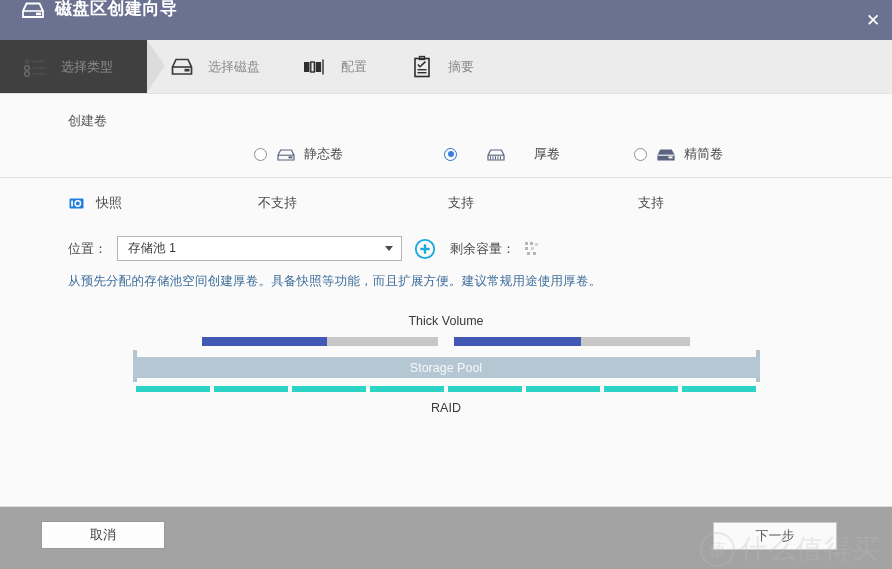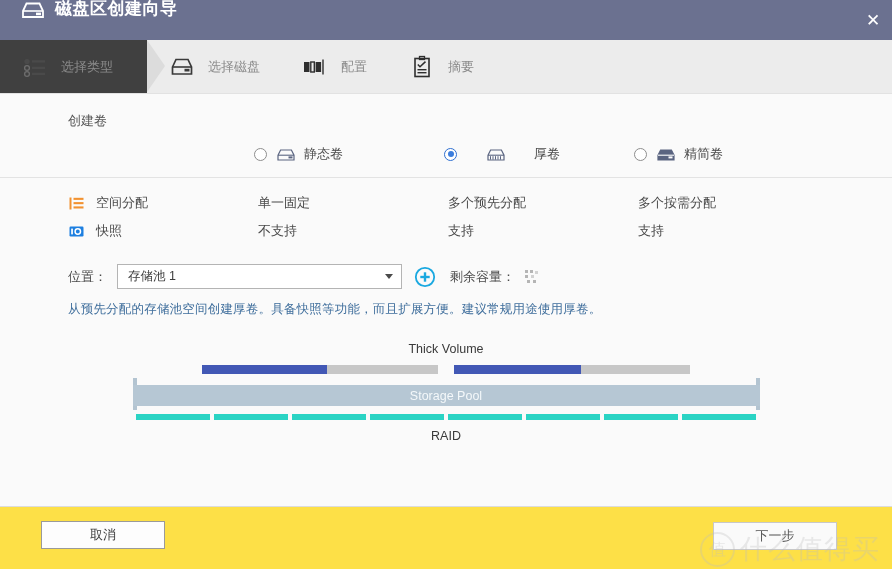--- a/index.html
+++ b/index.html
@@ -315,21 +315,21 @@
     color: #3a3a3a;
     margin-top: 9px;
   }
 
   
   .footer {
     position: absolute;
     left: 0; right: 0;
     bottom: 0;
     height: 62px;
-    background: #fde047;
+    background: #a3a3a3;
     border-top: 1px solid #dcdcdc;
   }
   .btn {
     position: absolute;
     box-sizing: border-box;
     font-size: 13px;
     text-align: center;
     cursor: pointer;
     background: #fdfdfd;
     border: 1px solid #9a9a9a;
@@ -494,36 +494,20 @@
           <line x1="2" y1="8.2" x2="18" y2="8.2" stroke="#ffffff" stroke-width="1.1"></line>
           <rect x="12.5" y="9.4" width="4" height="2" fill="#ffffff"></rect>
         </svg>
       </span>
       <span class="radio-label">精简卷</span>
     </div>
   </div>
 
   <div class="feature-table">
 
-    <div class="feature-row">
-      <span class="feat-name">
-        <span class="feat-icon">
-          <svg viewBox="0 0 17 17" width="17" height="17">
-            <rect x="1.5" y="2.5" width="2" height="12" fill="#f29230"></rect>
-            <rect x="5.5" y="2.8" width="10" height="2.1" fill="#f29230"></rect>
-            <rect x="5.5" y="7.1" width="10" height="2.1" fill="#f29230"></rect>
-            <rect x="5.5" y="11.4" width="10" height="2.1" fill="#f29230"></rect>
-          </svg>
-        </span>
-        <span class="feat-text">空间分配</span>
-      </span>
-      <span class="feat-val">单一固定</span>
-      <span class="feat-val">多个预先分配</span>
-      <span class="feat-val">多个按需分配</span>
-    </div>
 
     <div class="feature-row">
       <span class="feat-name">
         <span class="feat-icon">
           <svg viewBox="0 0 17 17" width="17" height="17">
             <rect x="1.5" y="3.5" width="14" height="10" rx="1.2" fill="#1d7fe0"></rect>
             <rect x="3.2" y="5.6" width="1.7" height="5.8" fill="#ffffff"></rect>
             <circle cx="9.8" cy="8.5" r="2.7" fill="none" stroke="#ffffff" stroke-width="1.5"></circle>
           </svg>
         </span>

